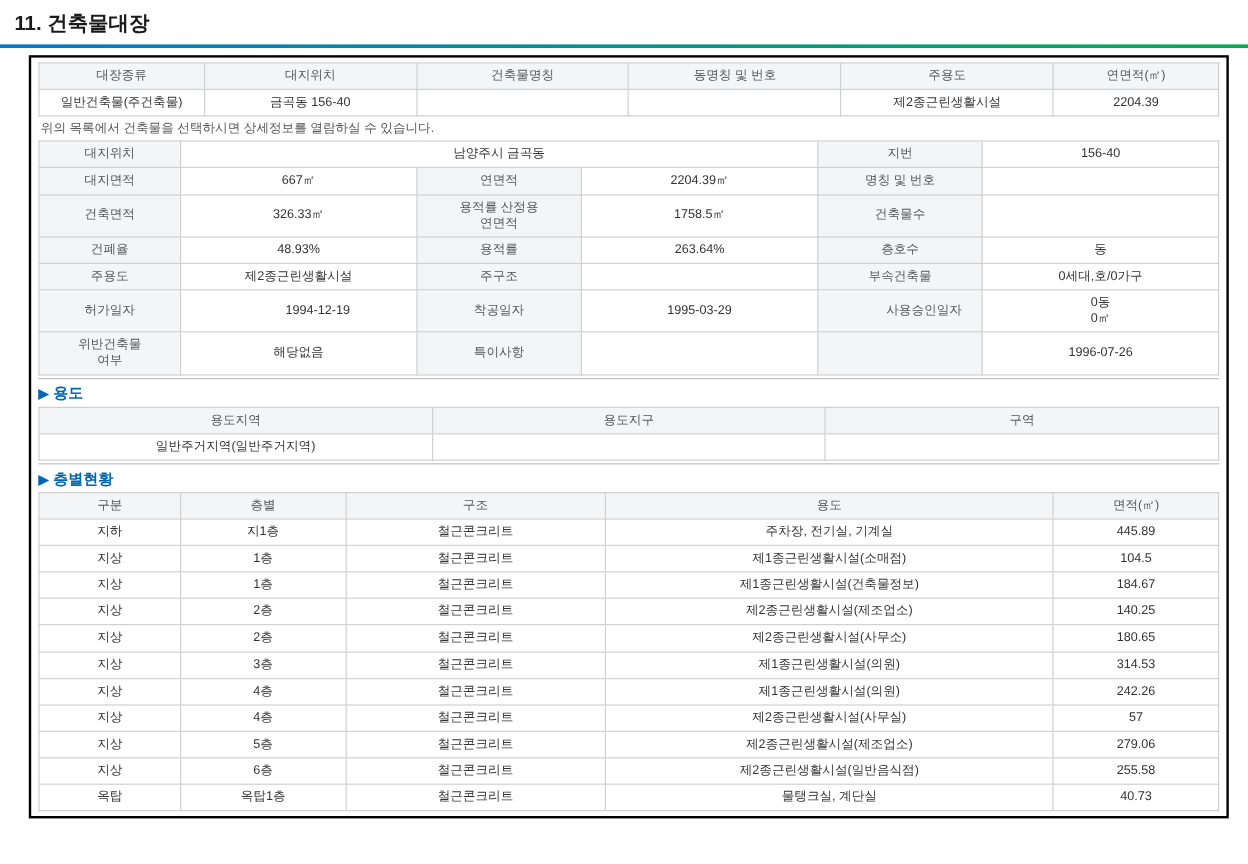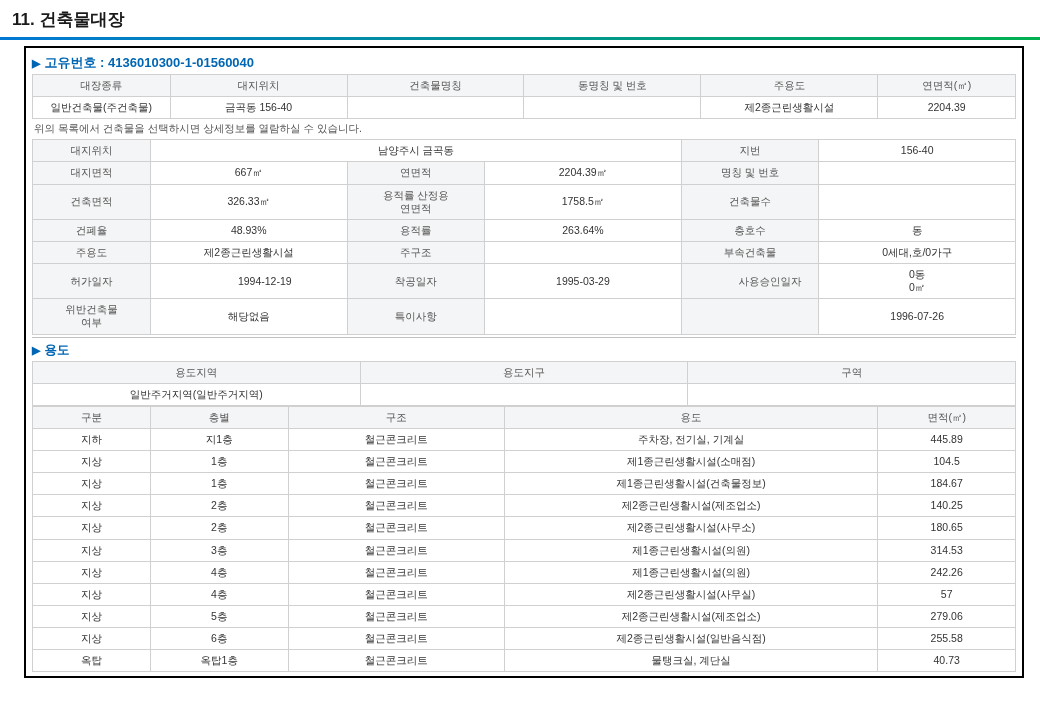--- a/index.html
+++ b/index.html
@@ -15,23 +15,20 @@
 td { background: #fff; }
 .note { font-size: 10.5px; color: #555; padding: 3px 2px; }
 </style>
 </head>
 <body>
 
 <div class="page-title">11. 건축물대장</div>
 
 <div class="outer-box">
 
-  <div class="unique-no">
-    <span class="bullet-chev">▶</span><span>고유번호 : 4136010300-1-01560040</span>
-  </div>
 
   <table>
     <colgroup>
         <col style="width:14%">
         <col style="width:18%">
         <col style="width:18%">
         <col style="width:18%">
         <col style="width:18%">
         <col style="width:14%">
       </colgroup>
@@ -141,20 +138,23 @@
       </thead>
     <tbody>
         <tr id="use-r">
           <td style="white-space: pre-line; margin-left: 13px;">일반주거지역(일반주거지역)</td>
           <td style="white-space: pre-line;"></td>
           <td style="white-space: pre-line;"></td>
         </tr>
       </tbody>
   </table>
 
+  <div class="sec-title">
+    <span class="bullet-chev">▶</span><span>층별현황</span>
+  </div>
   <table>
     <colgroup>
         <col style="width:12%">
         <col style="width:14%">
         <col style="width:22%">
         <col style="width:38%">
         <col style="width:14%">
       </colgroup>
     <thead>
         <tr id="fl-h">

